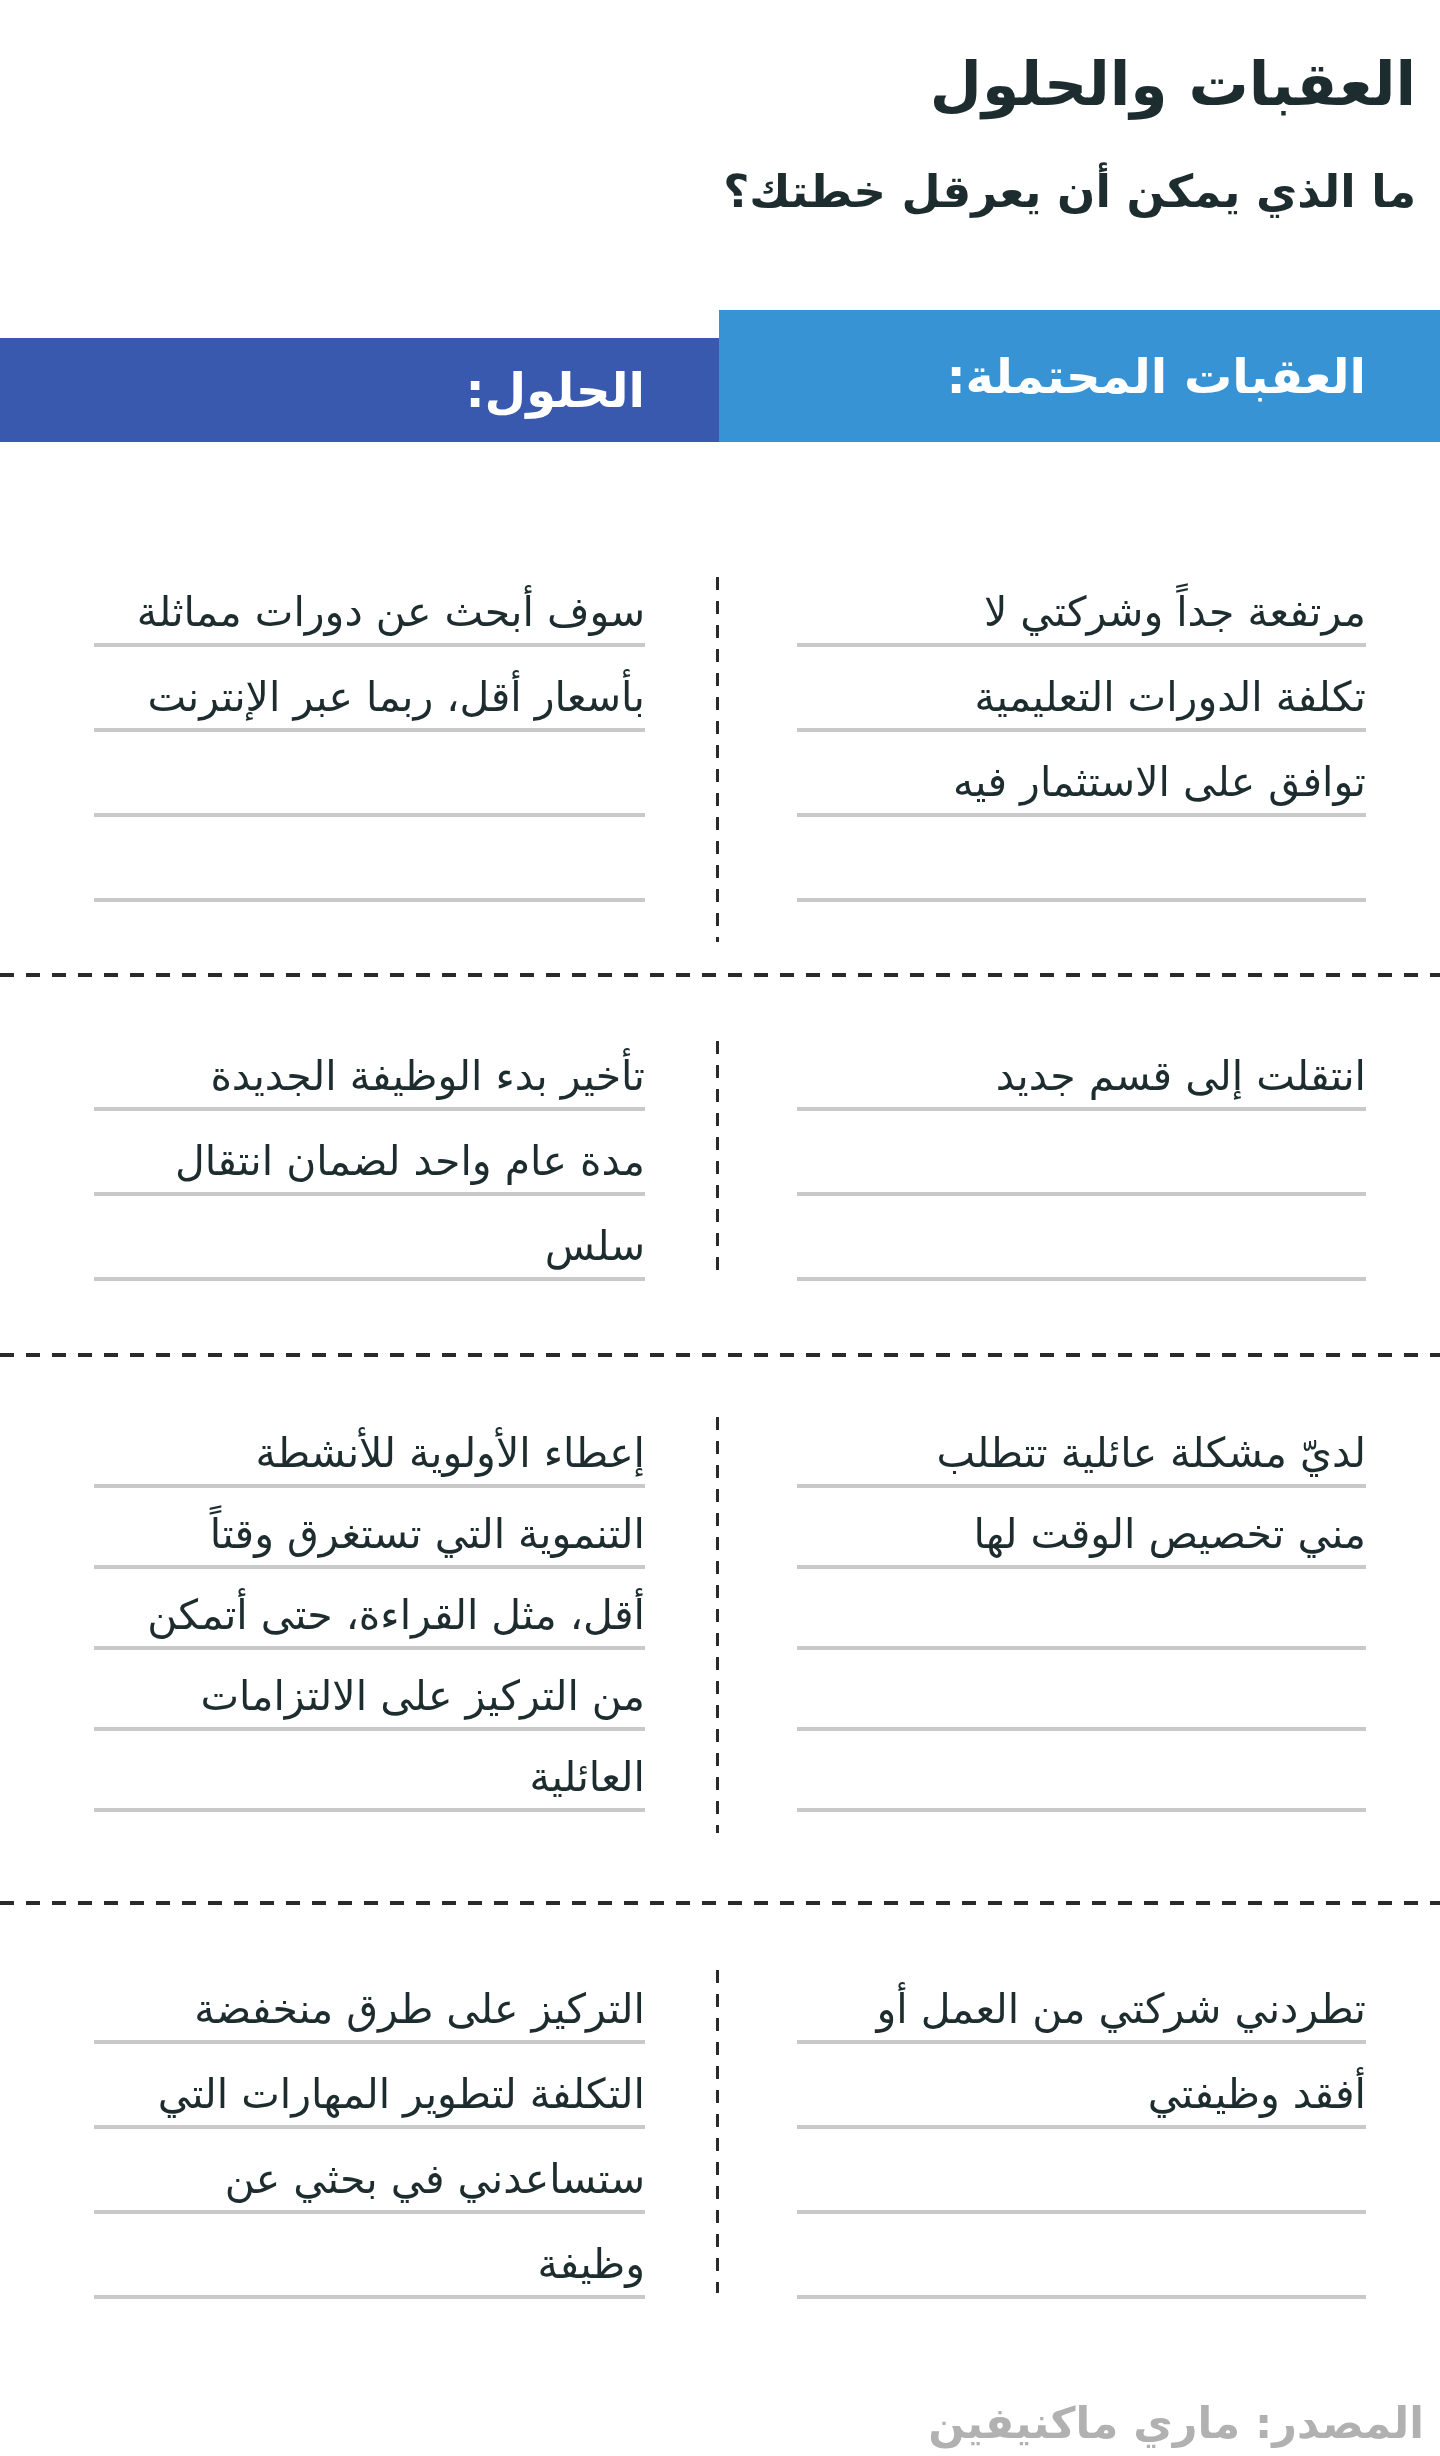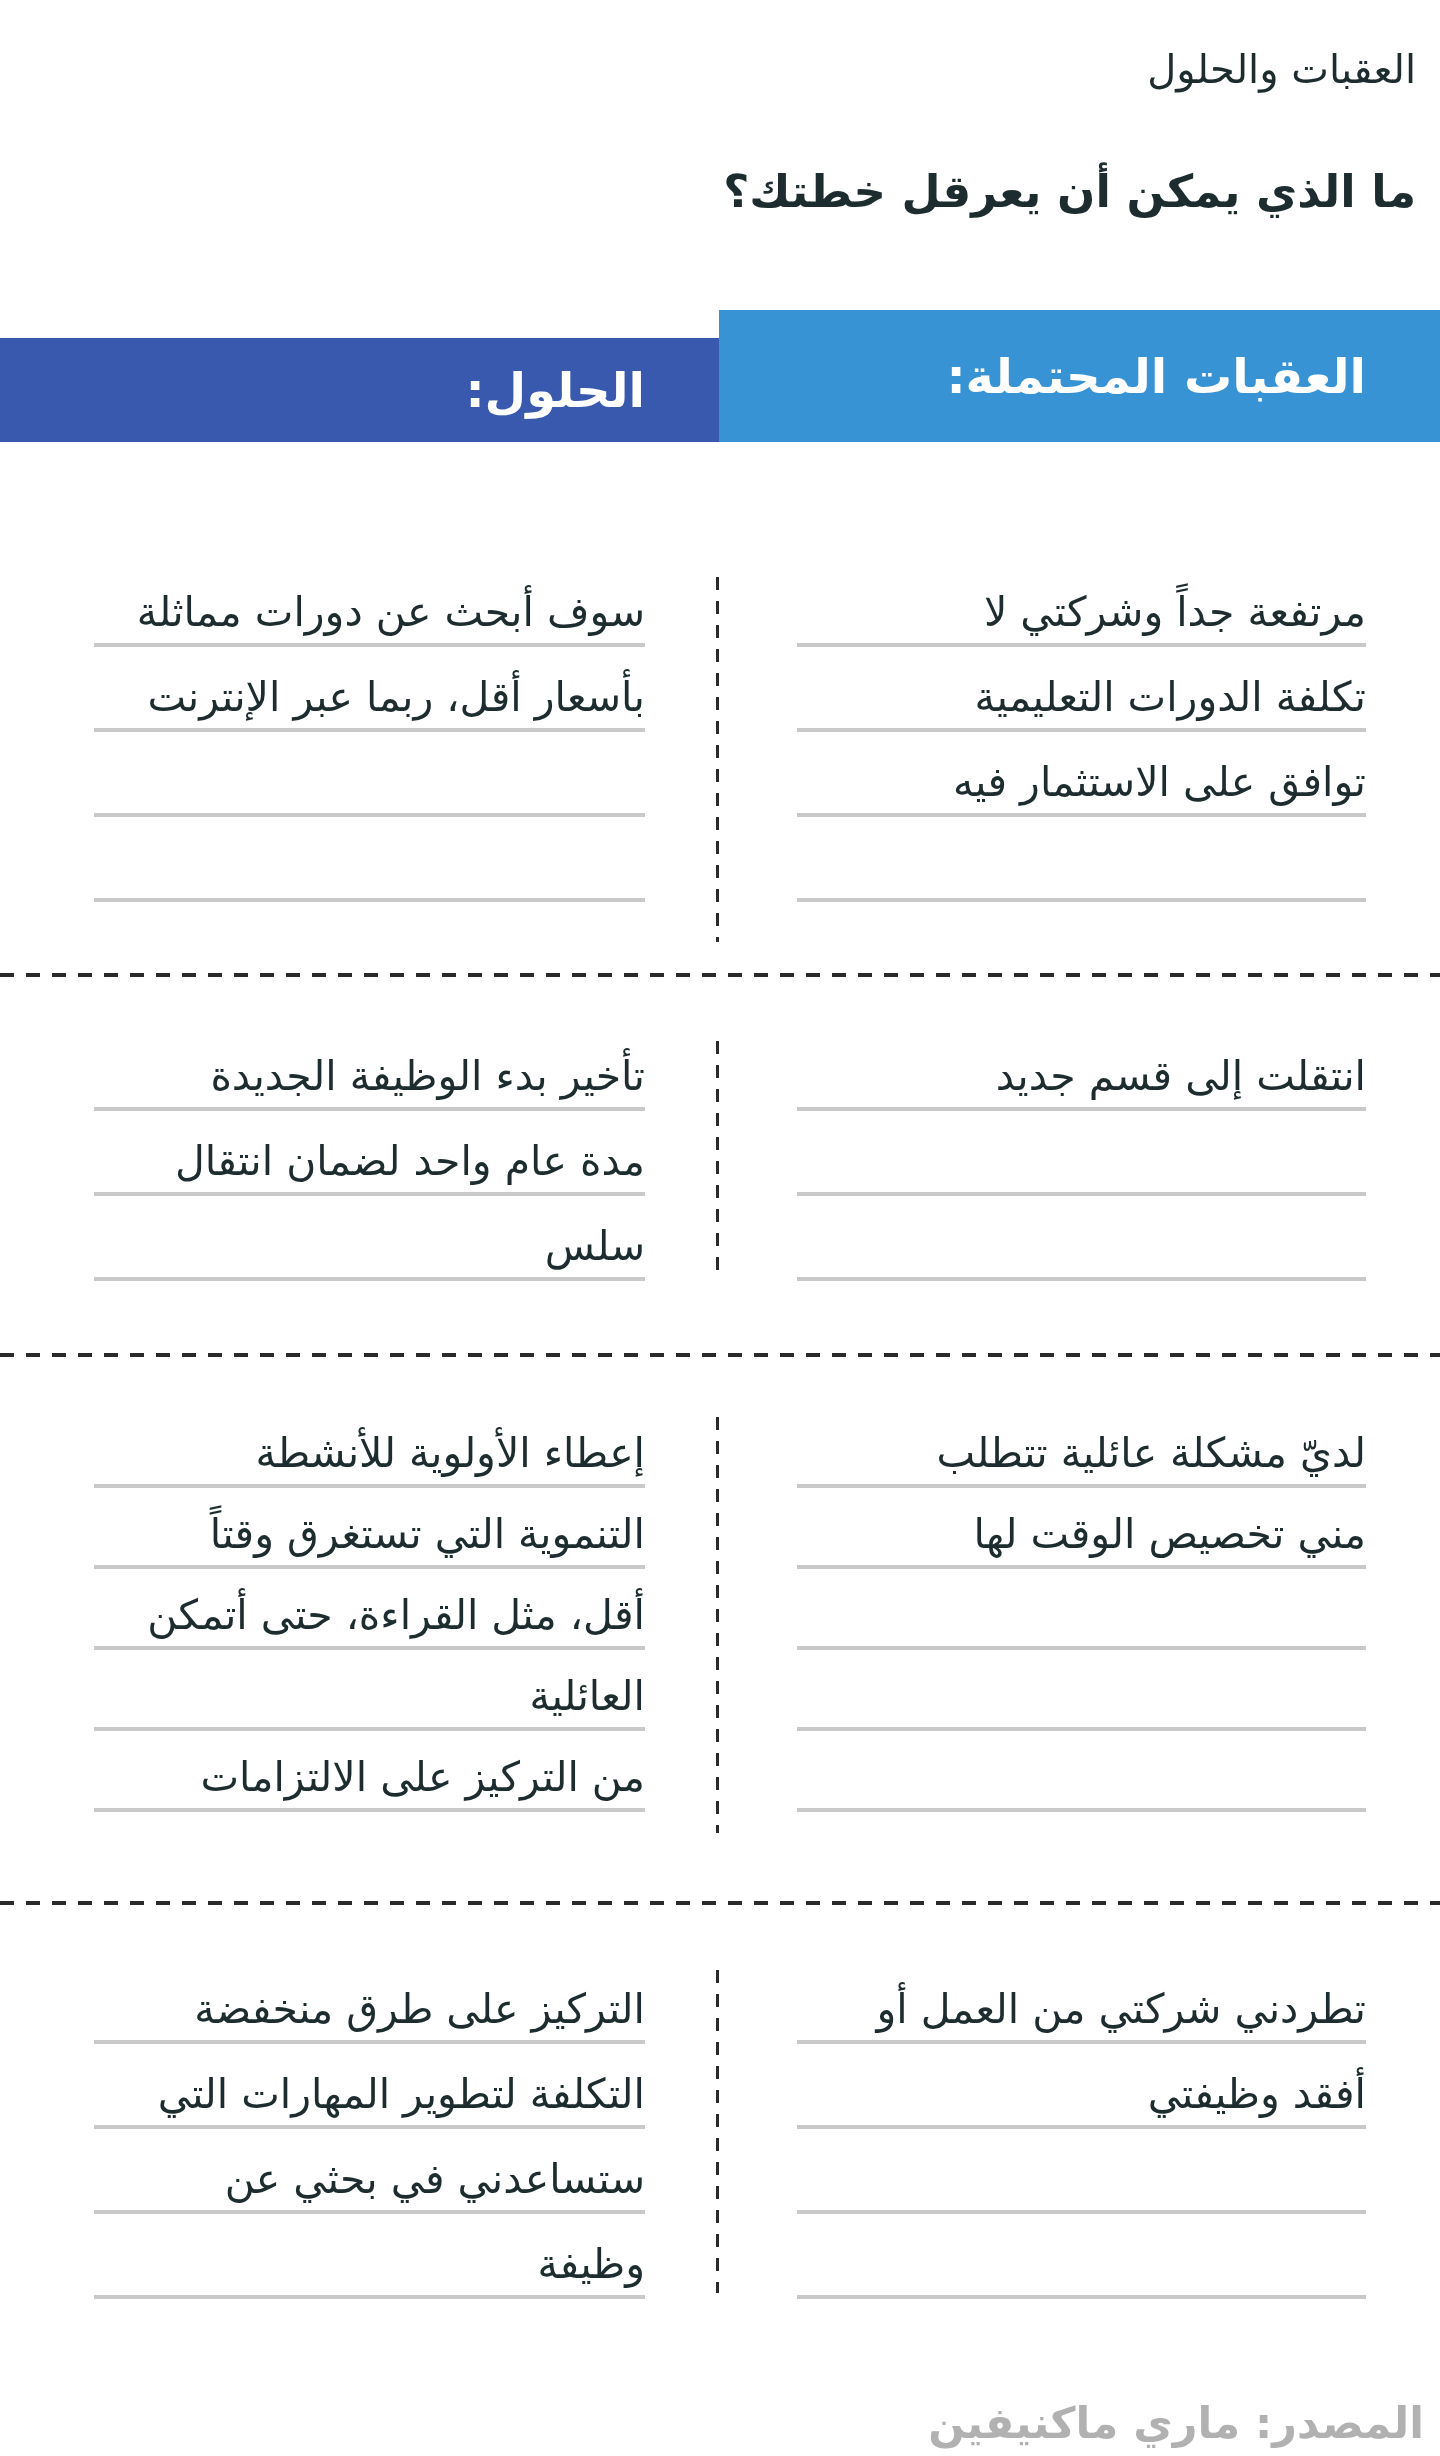--- a/index.html
+++ b/index.html
@@ -14,22 +14,22 @@
   body{
     width:1440px;height:2456px;position:relative;
     font-family:"DejaVu Sans","Liberation Sans",sans-serif;
     color:var(--text-dark);
     overflow:hidden;
   }
   .page{position:absolute;inset:0;direction:rtl;}
 
   
   .title{
-    position:absolute;top:18px;right:24px;
-    font-size:40px;font-weight:normal;line-height:1.2;
+    position:absolute;top:8px;right:24px;
+    font-size:60px;font-weight:bold;line-height:1.2;
     color:var(--text-dark);white-space:nowrap;
   }
   .subtitle{
     position:absolute;top:118px;right:24px;
     font-size:45px;font-weight:600;line-height:1.3;
     color:var(--text-dark);white-space:nowrap;
   }
 
   
   .table-header{
@@ -177,25 +177,25 @@
           <div class="line">
             <span class="txt">إعطاء الأولوية للأنشطة</span>
           </div>
           <div class="line">
             <span class="txt">التنموية التي تستغرق وقتاً</span>
           </div>
           <div class="line">
             <span class="txt">أقل، مثل القراءة، حتى أتمكن</span>
           </div>
           <div class="line">
+            <span class="txt">من التركيز على الالتزامات</span>
+          </div>
+          <div class="line">
             <span class="txt">العائلية</span>
           </div>
-          <div class="line">
-            <span class="txt">من التركيز على الالتزامات</span>
-          </div>
         </div>
         <div class="divider"></div>
       </div>
       <div class="row row-4">
         <div class="cell obstacles">
           <div class="line">
             <span class="txt">تطردني شركتي من العمل أو</span>
           </div>
           <div class="line">
             <span class="txt">أفقد وظيفتي</span>

